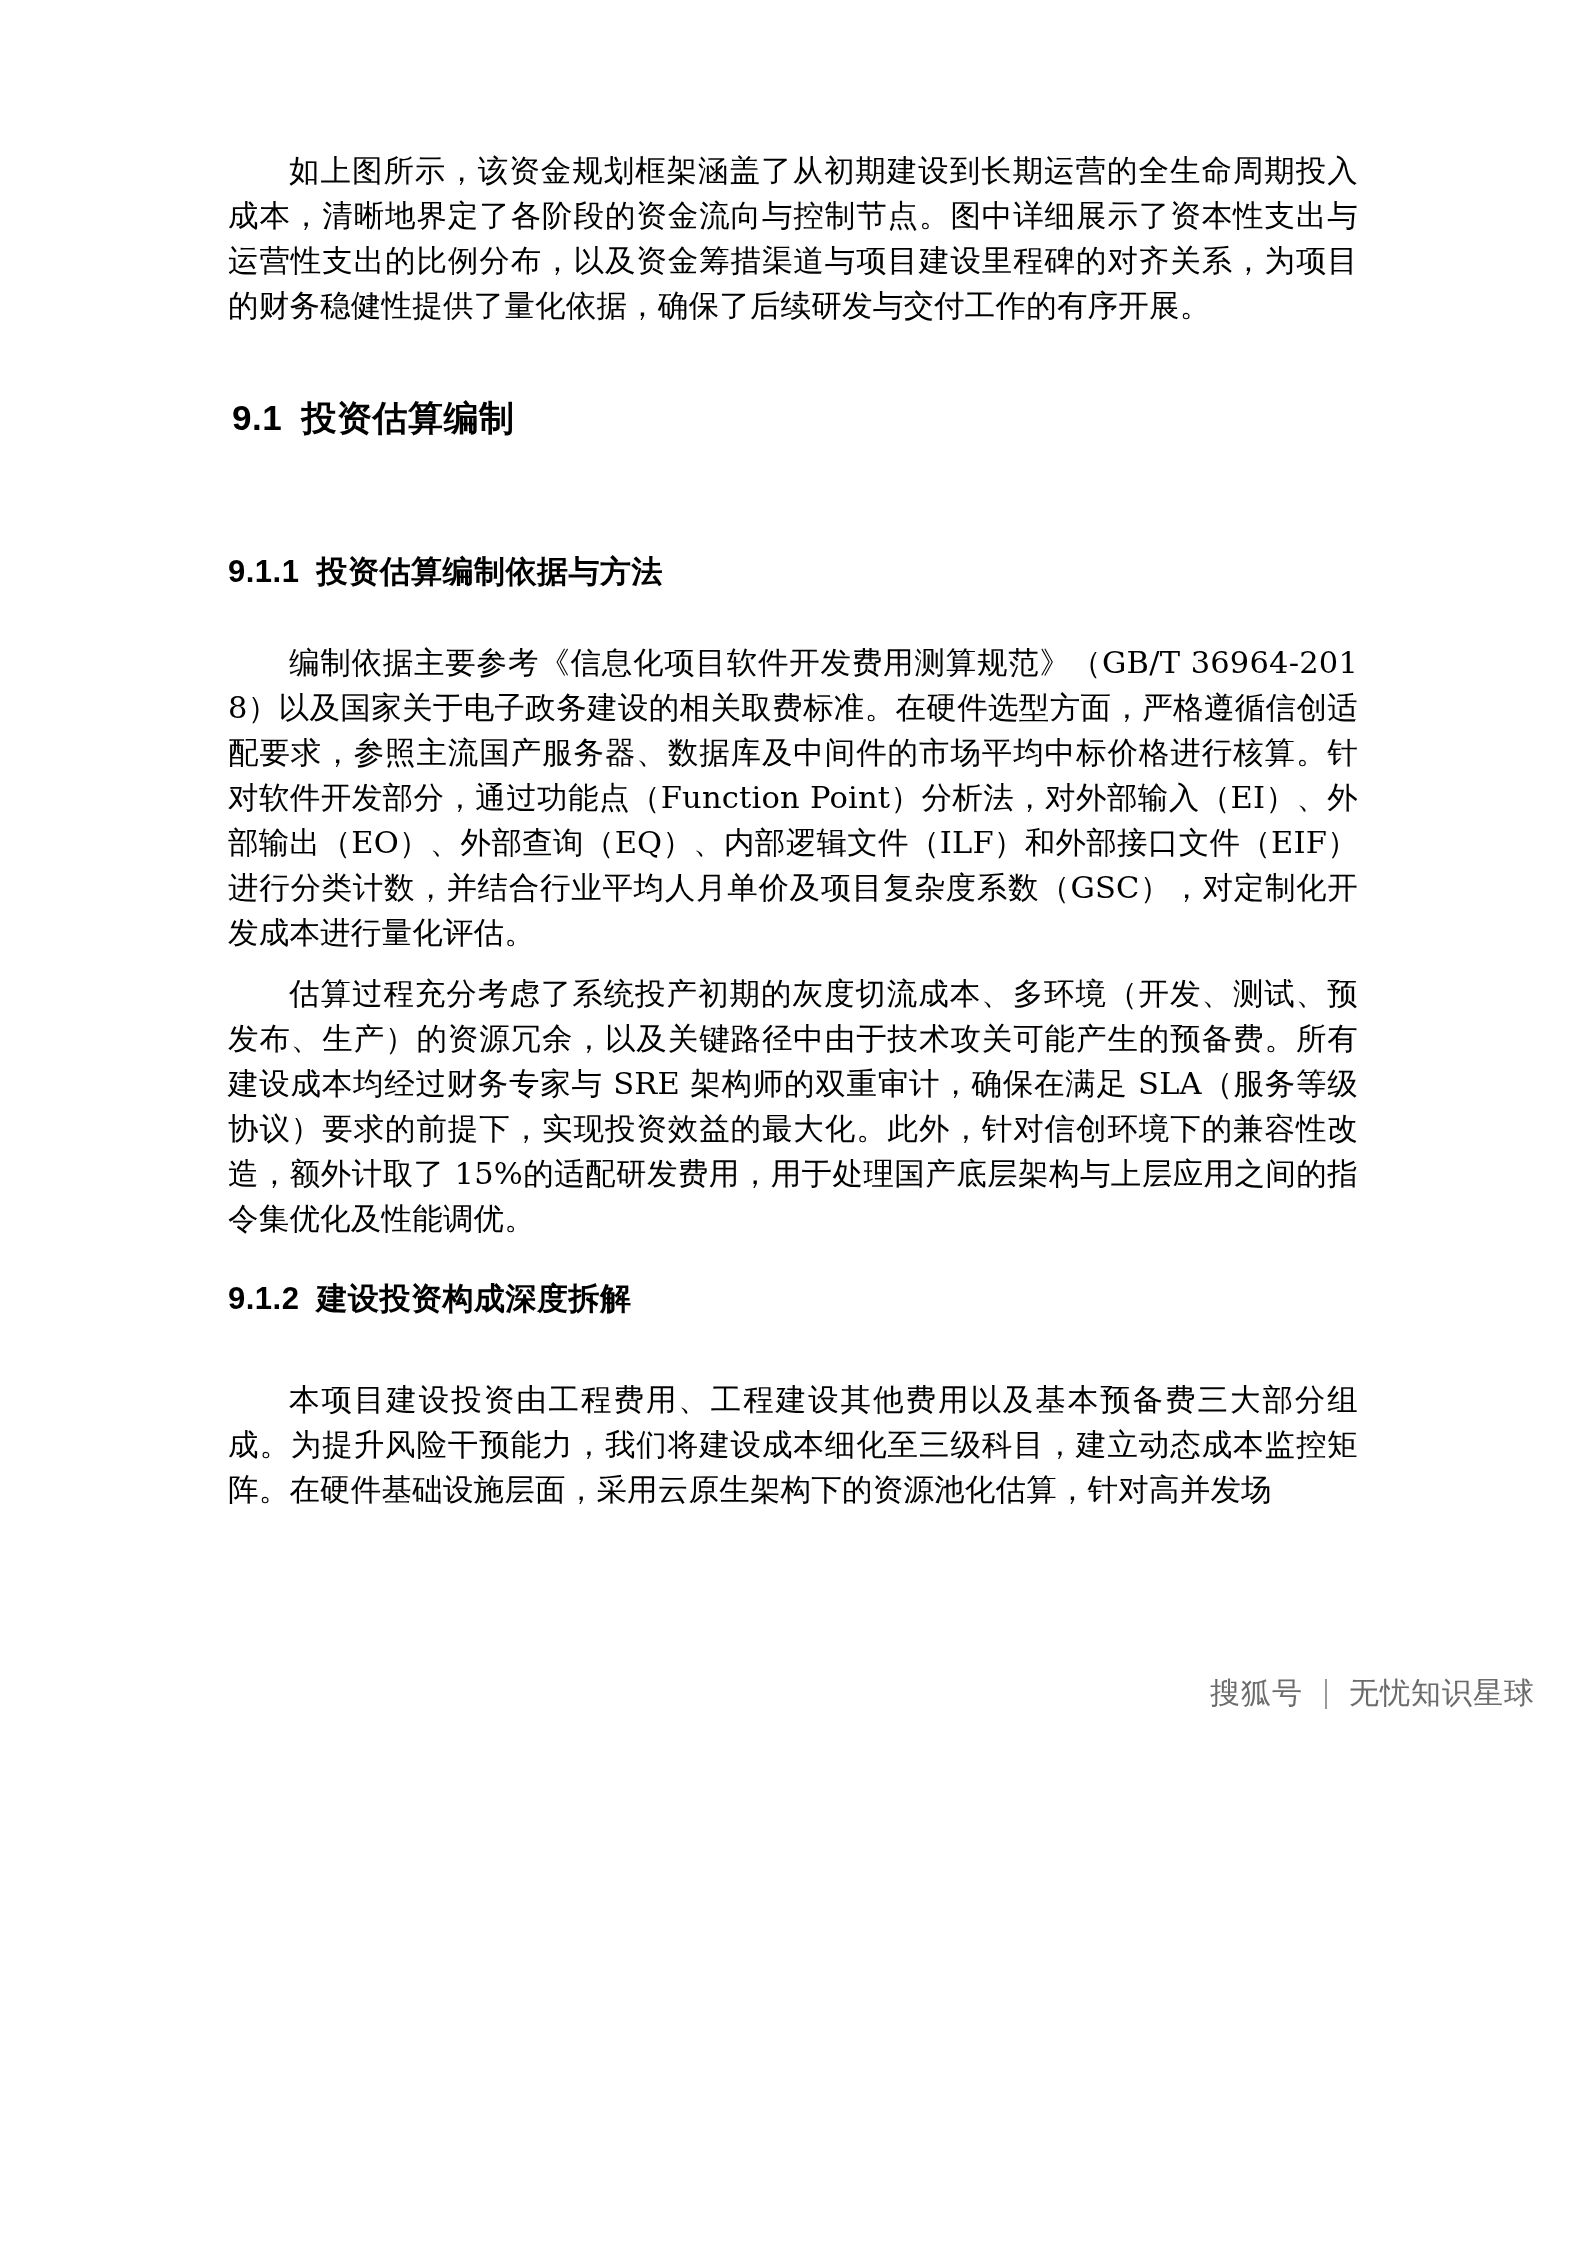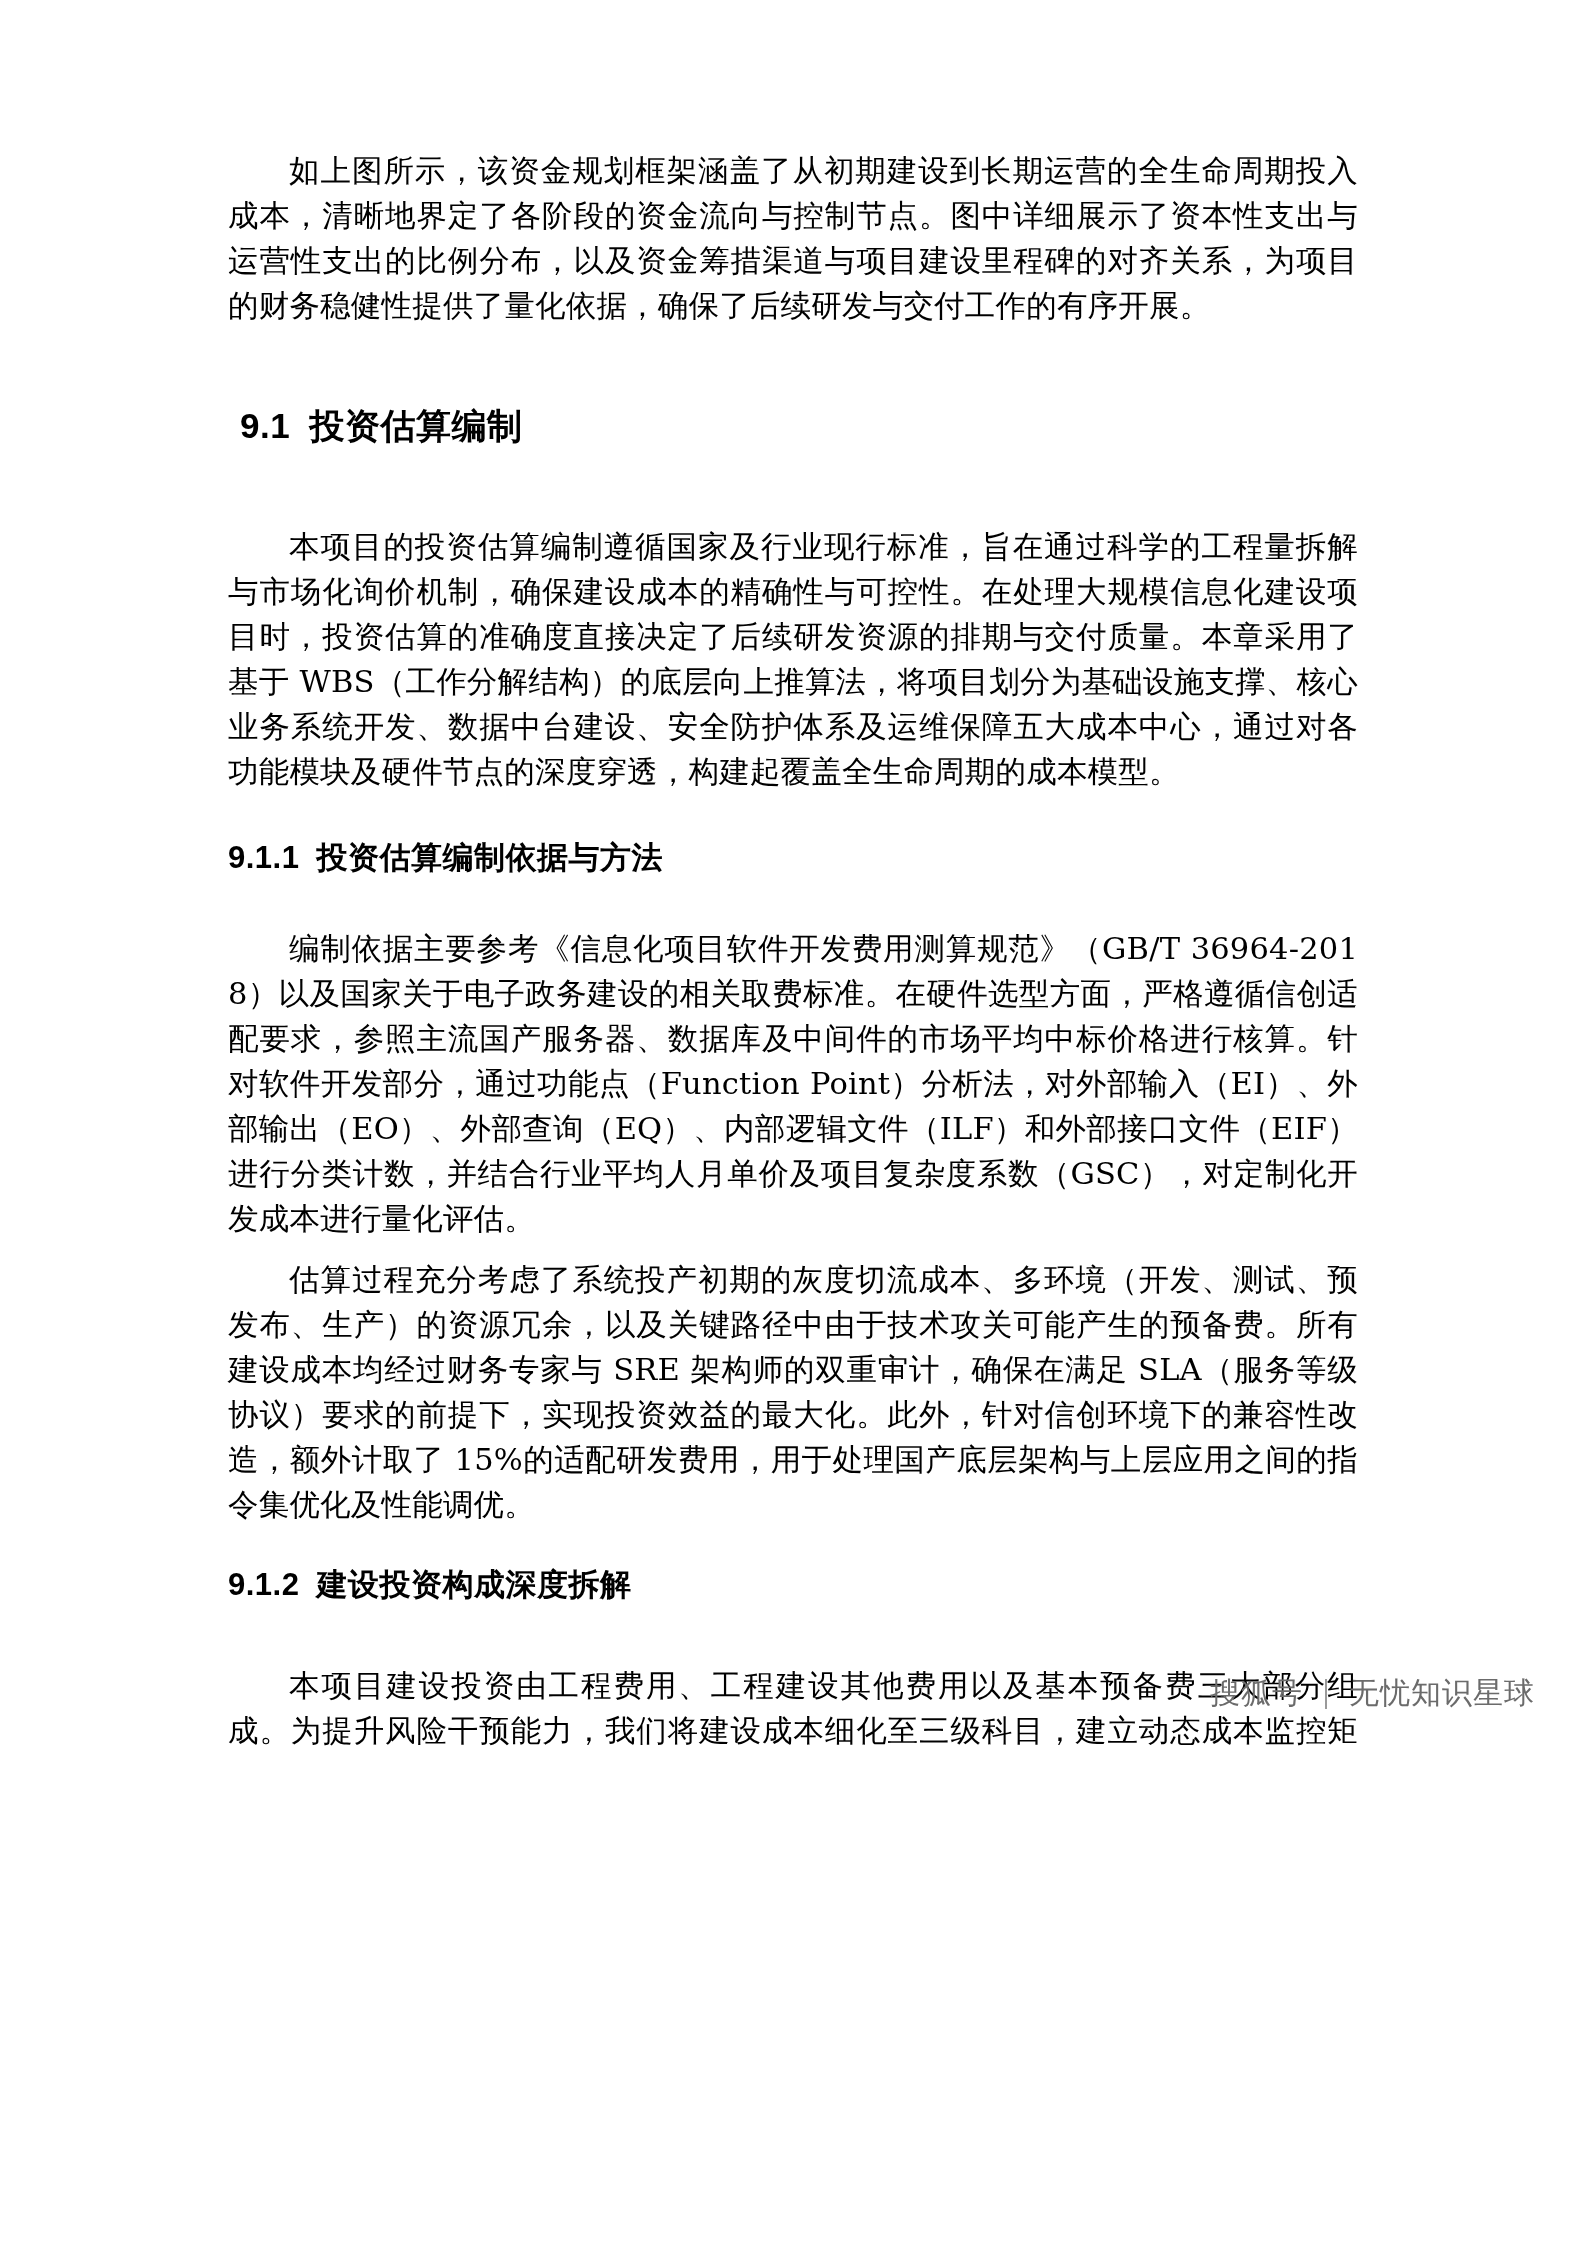--- a/index.html
+++ b/index.html
@@ -39,21 +39,21 @@
   }
   .para-tight {
     margin-top: 16px;
   }
   
   .h2 {
     font-family: "Liberation Sans", "DejaVu Sans", sans-serif;
     font-size: 35px;
     font-weight: bold;
     line-height: 48px;
-    margin: 12px;
+    margin: 4px;
     letter-spacing: 0.5px;
   }
   .h3 {
     font-family: "Liberation Sans", "DejaVu Sans", sans-serif;
     font-size: 31px;
     font-weight: bold;
     line-height: 44px;
     margin: 0;
     letter-spacing: 0.5px;
   }
@@ -112,21 +112,20 @@
     <p class="para">如上图所示，该资金规划框架涵盖了从初期建设到长期运营的全生命周期投入成本，清晰地界定了各阶段的资金流向与控制节点。图中详细展示了资本性支出与运营性支出的比例分布，以及资金筹措渠道与项目建设里程碑的对齐关系，为项目的财务稳健性提供了量化依据，确保了后续研发与交付工作的有序开展。</p>
 
     <div class="sp-2"></div>
 
     <h2 class="h2">
       <span class="num">9.1</span><span>投资估算编制</span>
     </h2>
 
     <div class="sp-3"></div>
 
-    <p class="para">本项目的投资估算编制遵循国家及行业现行标准，旨在通过科学的工程量拆解与市场化询价机制，确保建设成本的精确性与可控性。在处理大规模信息化建设项目时，投资估算的准确度直接决定了后续研发资源的排期与交付质量。本章采用了基于 WBS（工作分解结构）的底层向上推算法，将项目划分为基础设施支撑、核心业务系统开发、数据中台建设、安全防护体系及运维保障五大成本中心，通过对各功能模块及硬件节点的深度穿透，构建起覆盖全生命周期的成本模型。</p>
 
     <div class="sp-4"></div>
 
     <h3 class="h3">
       <span class="num">9.1.1</span><span>投资估算编制依据与方法</span>
     </h3>
 
     <div class="sp-5"></div>
 
     <p class="para">编制依据主要参考《信息化项目软件开发费用测算规范》（GB/T 36964-2018）以及国家关于电子政务建设的相关取费标准。在硬件选型方面，严格遵循信创适配要求，参照主流国产服务器、数据库及中间件的市场平均中标价格进行核算。针对软件开发部分，通过功能点（Function Point）分析法，对外部输入（EI）、外部输出（EO）、外部查询（EQ）、内部逻辑文件（ILF）和外部接口文件（EIF）进行分类计数，并结合行业平均人月单价及项目复杂度系数（GSC），对定制化开发成本进行量化评估。</p>

